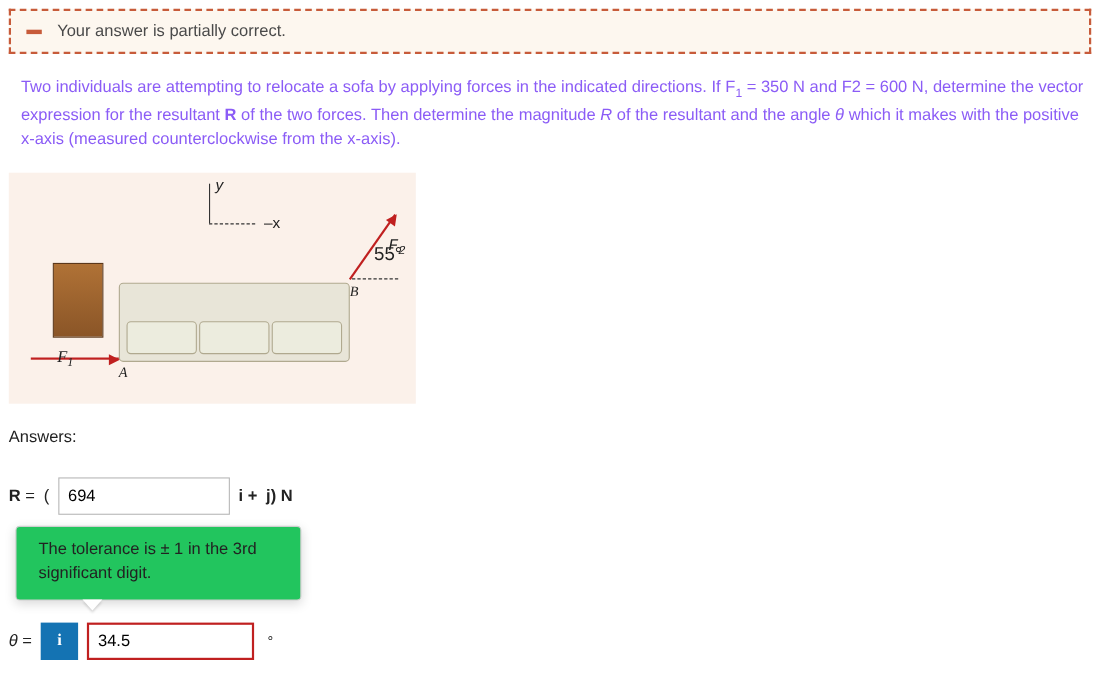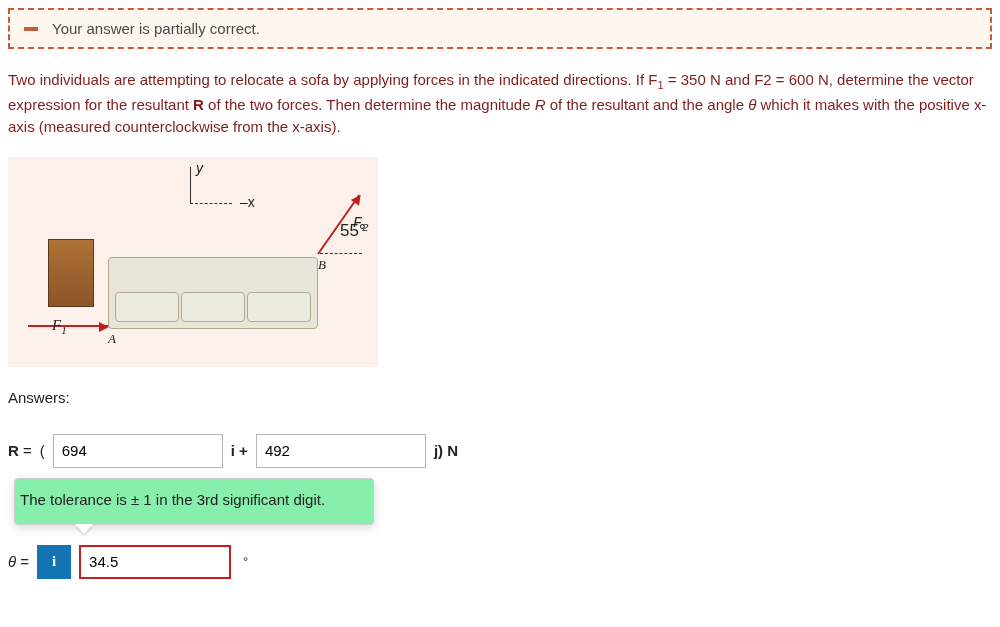--- a/index.html
+++ b/index.html
@@ -21,23 +21,23 @@
     text-align: center;
   }
   .alert .minus {
     width: 14px;
     height: 4px;
     background: #c75b3a;
     margin-right: 14px;
   }
   .alert .alert-text { color: #4a4a4a; }
   .problem-text {
-    margin: 6px 0 18px 0;
+    margin: 6px 0 18px 11px;
     line-height: 1.5;
-    color: #7f1d1d;
+    color: #8b5cf6;
   }
   .problem-text sub { font-size: 11px; }
   .diagram {
     width: 370px;
     height: 210px;
     background: #fbf1ea;
     position: relative;
     margin-bottom: 22px;
   }
   
@@ -110,33 +110,33 @@
   .ans-row {
     display:flex; align-items:center; gap:8px; margin-bottom: 10px;
   }
   .ans-row input.txt {
     font-size:15px; padding:6px 8px; height:34px;
     border:1px solid #b7b7b7; background:#fff;
   }
   .ans-row input.txt.err {
     border:2px solid #c02020;
   }
-  .w-i { width:170px; }
+  .w-i { width:156px; }
   .w-j { width:170px; }
   .w-th { width:152px; }
 
   .tol-box {
     position: relative;
     margin: 6px 0 20px 6px;
-    width: 360px;
-    padding: 10px 12px 14px 5px;
+    width: 260px;
+    padding: 10px 12px 14px 20px;
     border: 1px solid #cfcfcf;
     border-radius: 4px;
     box-shadow: 0 3px 10px rgba(0,0,0,0.15);
-    background:#86efac;
+    background:#22c55e;
     font-size:15px;
     line-height:1.4;
   }
   .tol-box::after{
     content:"";
     position:absolute;
     left:60px; bottom:-10px;
     border-top:10px solid #fff;
     border-left:9px solid transparent;
     border-right:9px solid transparent;
@@ -195,21 +195,20 @@
 
 <div class="answers-heading">Answers:</div>
 
 <div class="ans-row">
   <span>
     <b>R</b><span> = </span>
   </span>
   <span>(</span>
   <input class="txt w-i" value="694" style="">
   <span><b>i +</b></span>
-  <input class="txt w-j" value="492" style="">
   <span><b>j) N</b></span>
 </div>
 
 <div class="tol-box">
   <span>The tolerance is ± 1 in the 3rd significant digit.</span>
 </div>
 
 <div class="ans-row">
   <span>
     <i>θ</i><span> = </span>

